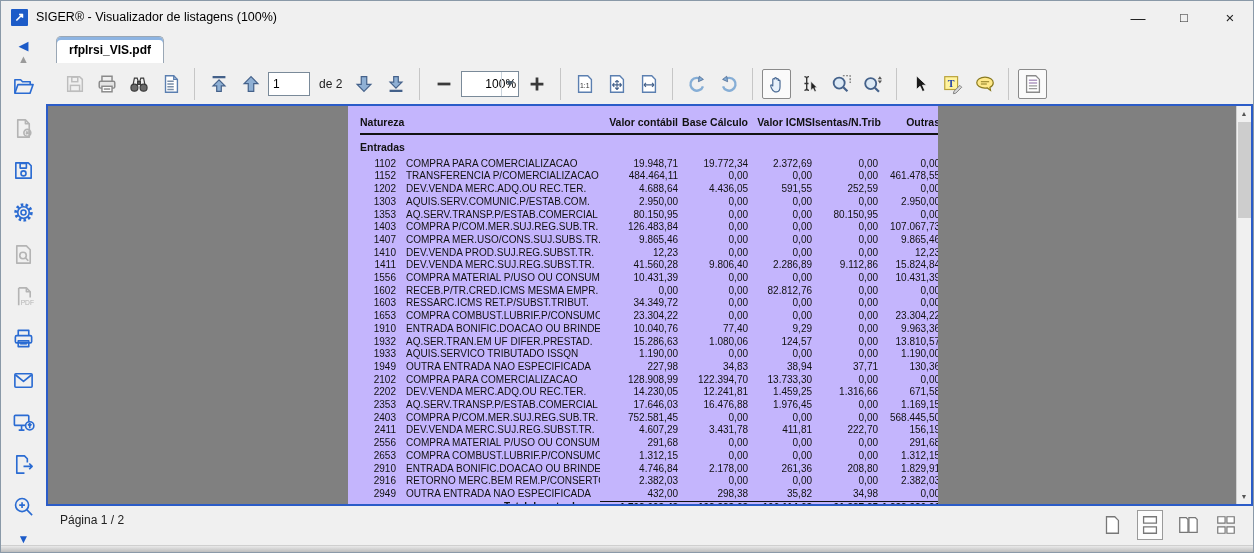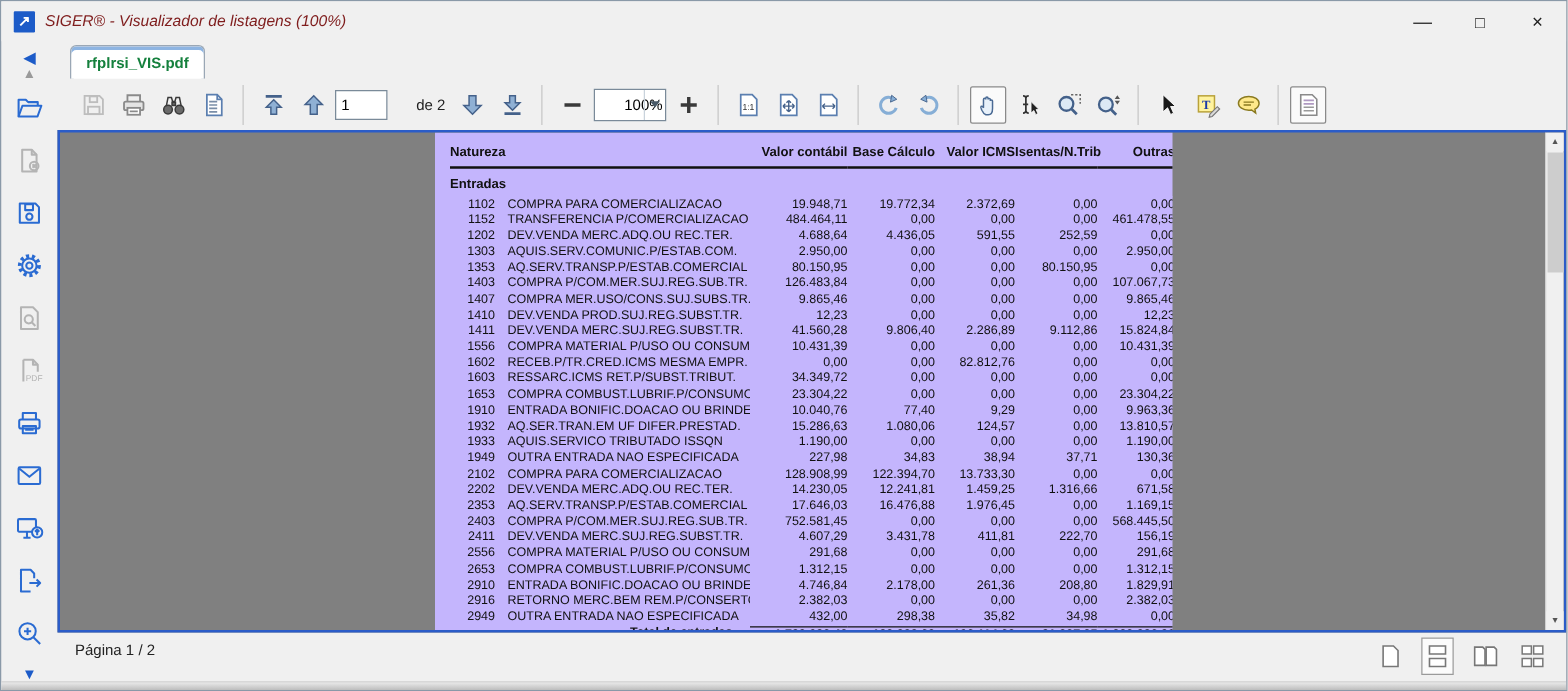--- a/index.html
+++ b/index.html
@@ -5,48 +5,48 @@
   html,body{margin:0;padding:0;background:#e8e8e8;}
   *{box-sizing:border-box;}
   .window{
     position:relative;width:1254px;height:553px;background:#f0f0f0;
     border:1px solid #8a99a8;font-family:"Liberation Sans",sans-serif;overflow:hidden;
   }
   
   .titlebar{height:32px;display:flex;align-items:center;padding-left:10px;background:#f0f0f0;}
   .app-icon{width:17px;height:17px;background:#1c5bc8;color:#fff;display:flex;align-items:center;justify-content:center;
     font-size:12px;font-weight:bold;margin-right:8px;border-radius:1px;}
-  .title-text{font-size:12.5px;color:#7f1d1d;font-style:italic;}
+  .title-text{font-size:12.5px;color:#000000;}
   .wincontrols{margin-left:auto;display:flex;height:32px;}
   .winbtn{width:46px;height:32px;display:flex;align-items:center;justify-content:center;font-size:15px;color:#222;cursor:default;}
   .winbtn.max{font-size:13px;}
   
   .mainrow{display:flex;height:513px;}
   .sidebar{width:45px;display:flex;flex-direction:column;align-items:center;padding-top:4px;position:relative;}
   .sbtn{width:32px;height:32px;display:flex;align-items:center;justify-content:center;margin:5px 0;}
   .sbtn svg{width:23px;height:23px;}
   .sb-arrow{font-size:13px;color:#1c5bc8;line-height:1;margin:2px 0 0;}
   .sb-arrow.gray{color:#9a9a9a;font-size:11px;}
   .sb-down{position:absolute;bottom:0px;left:0;width:45px;text-align:center;font-size:12px;color:#1c5bc8;}
   .blue{color:#2a6bd2;}
   .gray{color:#b4b4b4;}
   .content{flex:1;display:flex;flex-direction:column;min-width:0;}
   
   .tabrow{height:30px;display:flex;align-items:flex-end;padding-left:10px;}
   .tab{height:27px;min-width:108px;padding:0 4px;background:#fff;border:1px solid #9aa7b5;border-bottom:none;
     border-radius:5px 5px 0 0;display:flex;align-items:center;justify-content:center;
-    box-shadow:inset 0 3px 0 #8db4e2;font-size:12px;font-weight:bold;color:#15803d;}
+    box-shadow:inset 0 3px 0 #8db4e2;font-size:12px;font-weight:bold;color:#000000;}
   
   .toolbar{height:41px;display:flex;align-items:center;padding-left:14px;gap:3px;}
   .tbtn{width:29px;height:30px;display:flex;align-items:center;justify-content:center;border:1px solid transparent;border-radius:2px;}
   .tbtn svg{width:22px;height:22px;}
   .tbtn.selected{border:1px solid #8a8a8a;background:#fafafa;}
   .tsep{width:1px;height:32px;background:#c6c6c6;margin:0 6px;}
   .page-input{width:42px;height:24px;border:1px solid #7a8a99;font:12px "Liberation Sans",sans-serif;padding:2px 4px;background:#fff;}
-  .delabel{font-size:12px;color:#222;margin:0 4px 0 20px;white-space:nowrap;}
+  .delabel{font-size:12px;color:#222;margin:0 4px 0 6px;white-space:nowrap;}
   .zoombox{width:58px;height:26px;border:1px solid #7a8a99;background:#fff;display:flex;align-items:center;font-size:12px;padding-left:23px;position:relative;}
   .zoombox .dd{position:absolute;right:0;top:0;width:17px;height:100%;border-left:1px solid #c9d3dc;display:flex;align-items:center;justify-content:center;}
   .dd-caret{width:0;height:0;border-left:4px solid transparent;border-right:4px solid transparent;border-top:5px solid #4a5a68;}
   
   .docarea{height:402px;position:relative;background:#808080;border:2px solid #2b5cc8;overflow:hidden;}
   .page{position:absolute;left:300px;top:0;width:590px;height:100%;background:#c4b5fd;padding:7px 12px 0 12px;overflow:hidden;}
   table.rep{width:100%;border-collapse:collapse;table-layout:fixed;color:#111;}
   table.rep col.c-code{width:36px;} table.rep col.c-desc{width:204px;}
   table.rep col.c1{width:78px;} table.rep col.c2{width:70px;} table.rep col.c3{width:64px;}
   table.rep col.c4{width:66px;} table.rep col.c5{width:62px;}

